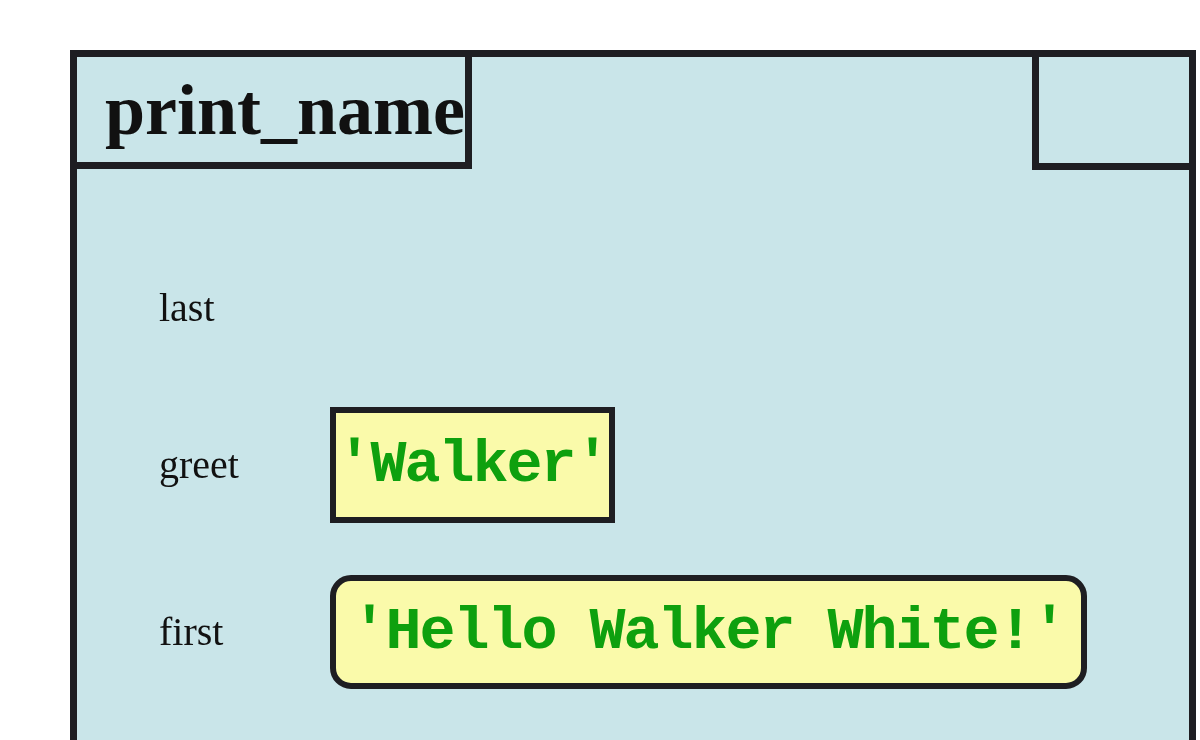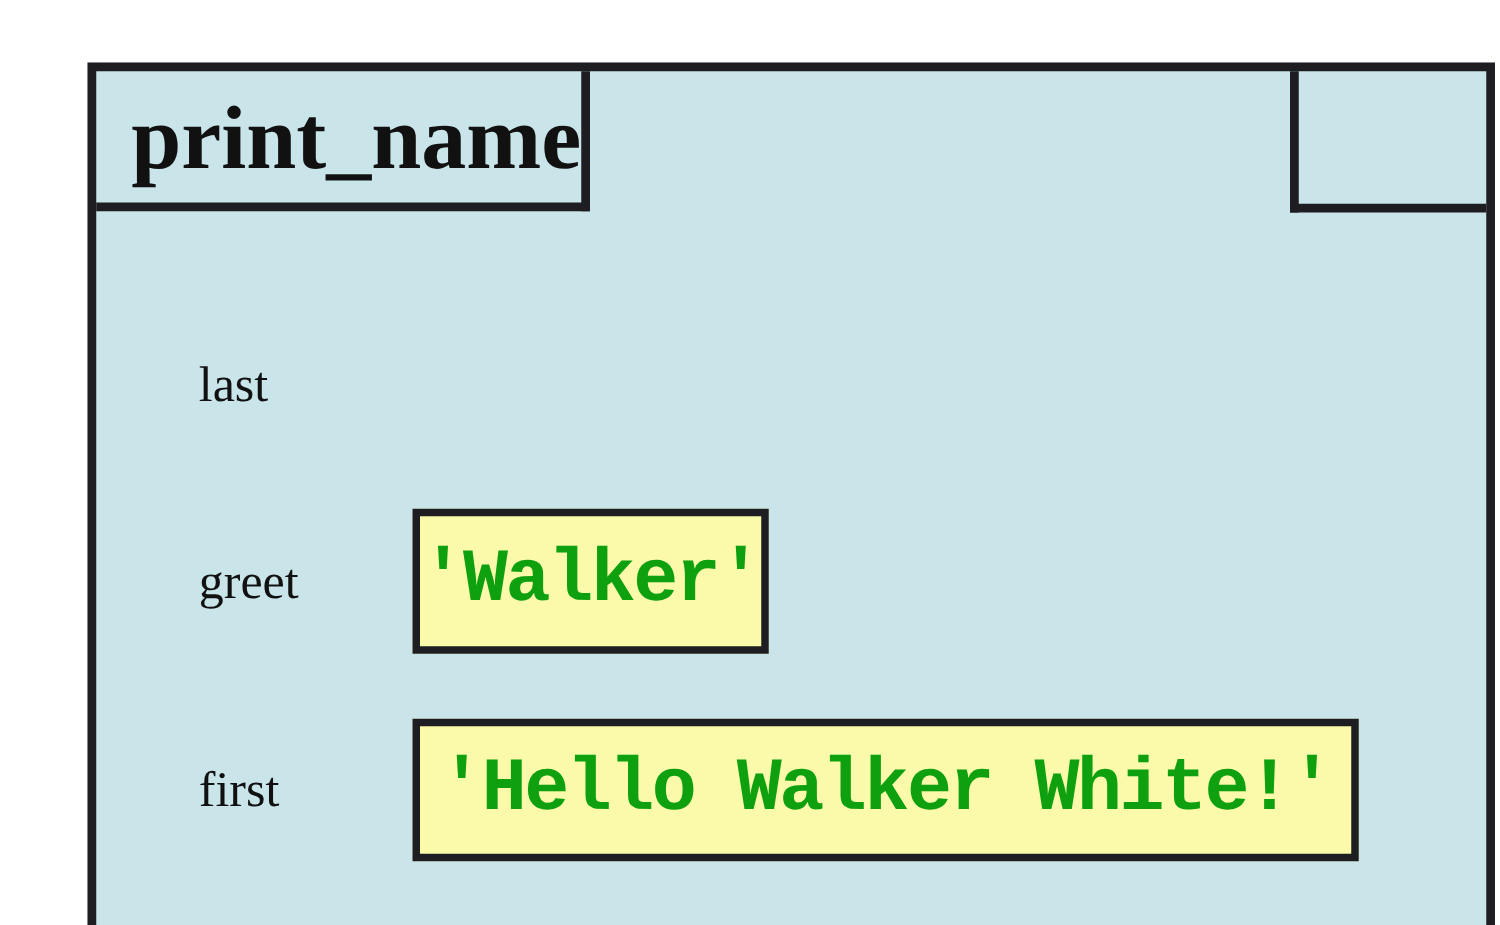--- a/index.html
+++ b/index.html
@@ -84,21 +84,21 @@
     line-height: 1;
     color: var(--value-text);
     white-space: nowrap;
   }
 
   .r0-label, .r0-box { top: 194px; height: 114px; }
   .r0-box  { width: 285px; }
   .r1-label, .r1-box { top: 350px; height: 116px; }
   .r1-box  { width: 285px; justify-content: center; }
   .r2-label, .r2-box { top: 518px; height: 114px; }
-  .r2-box  { width: 757px; }
+  .r2-box  { width: 757px; border-radius: 21px; }
 </style>
 </head>
 <body>
 
 <div class="stage">
   <div class="frame">
 
     <div class="tab">
       <span class="fname">print_name</span>
     </div>

